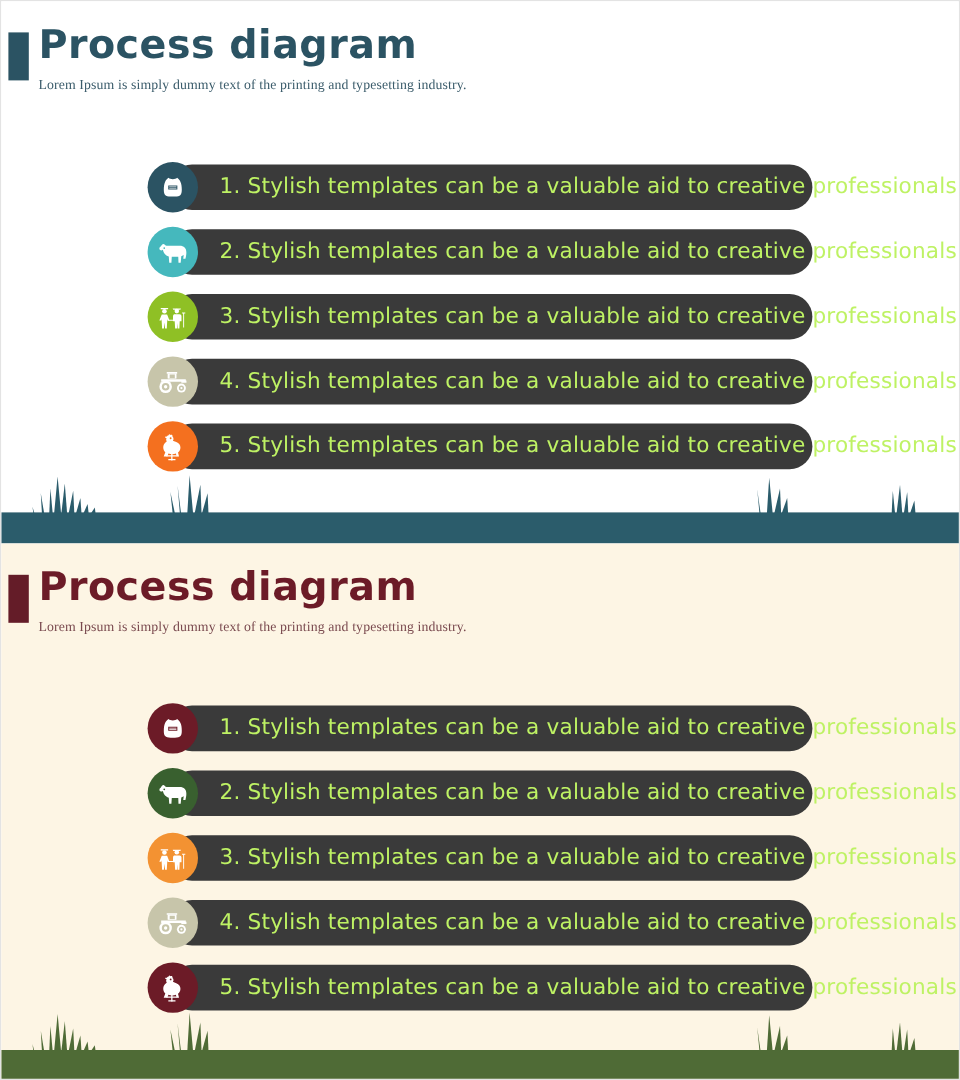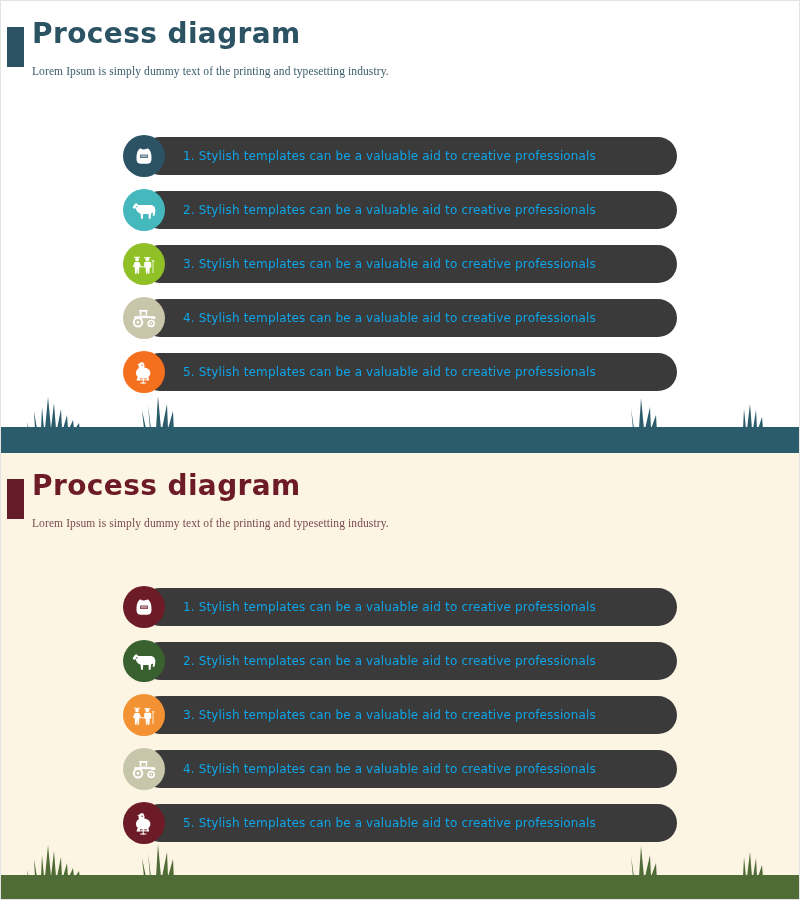--- a/index.html
+++ b/index.html
@@ -58,21 +58,21 @@
     height: 40px;
   }
   .panel-top .accent-bar { background: #2b5363; }
   .panel-bottom .accent-bar { background: #641c28; }
 
   .title {
     position: absolute;
     left: 31px;
     top: -6px;
     font-family: "DejaVu Sans", sans-serif;
-    font-size: 28px;
+    font-size: 33px;
     font-weight: bold;
     letter-spacing: 0.4px;
     white-space: nowrap;
   }
   .panel-top .title { color: #2b5363; }
   .panel-bottom .title { color: #6c1b27; }
 
   .subtitle {
     position: absolute;
     left: 31px;
@@ -109,22 +109,22 @@
     background: #3a3a3a;
     box-sizing: border-box;
   }
   .pill-label {
     position: absolute;
     left: 42px;
     top: 0;
     height: 38px;
     line-height: 38px;
     font-family: "DejaVu Sans", sans-serif;
-    font-size: 12px;
-    color: #0ea5e9;
+    font-size: 18px;
+    color: #bef264;
     letter-spacing: 0.15px;
     white-space: nowrap;
   }
   .icon-circle {
     position: absolute;
     left: 122px;
     top: -2px;
     width: 42px;
     height: 42px;
     border-radius: 50%;

